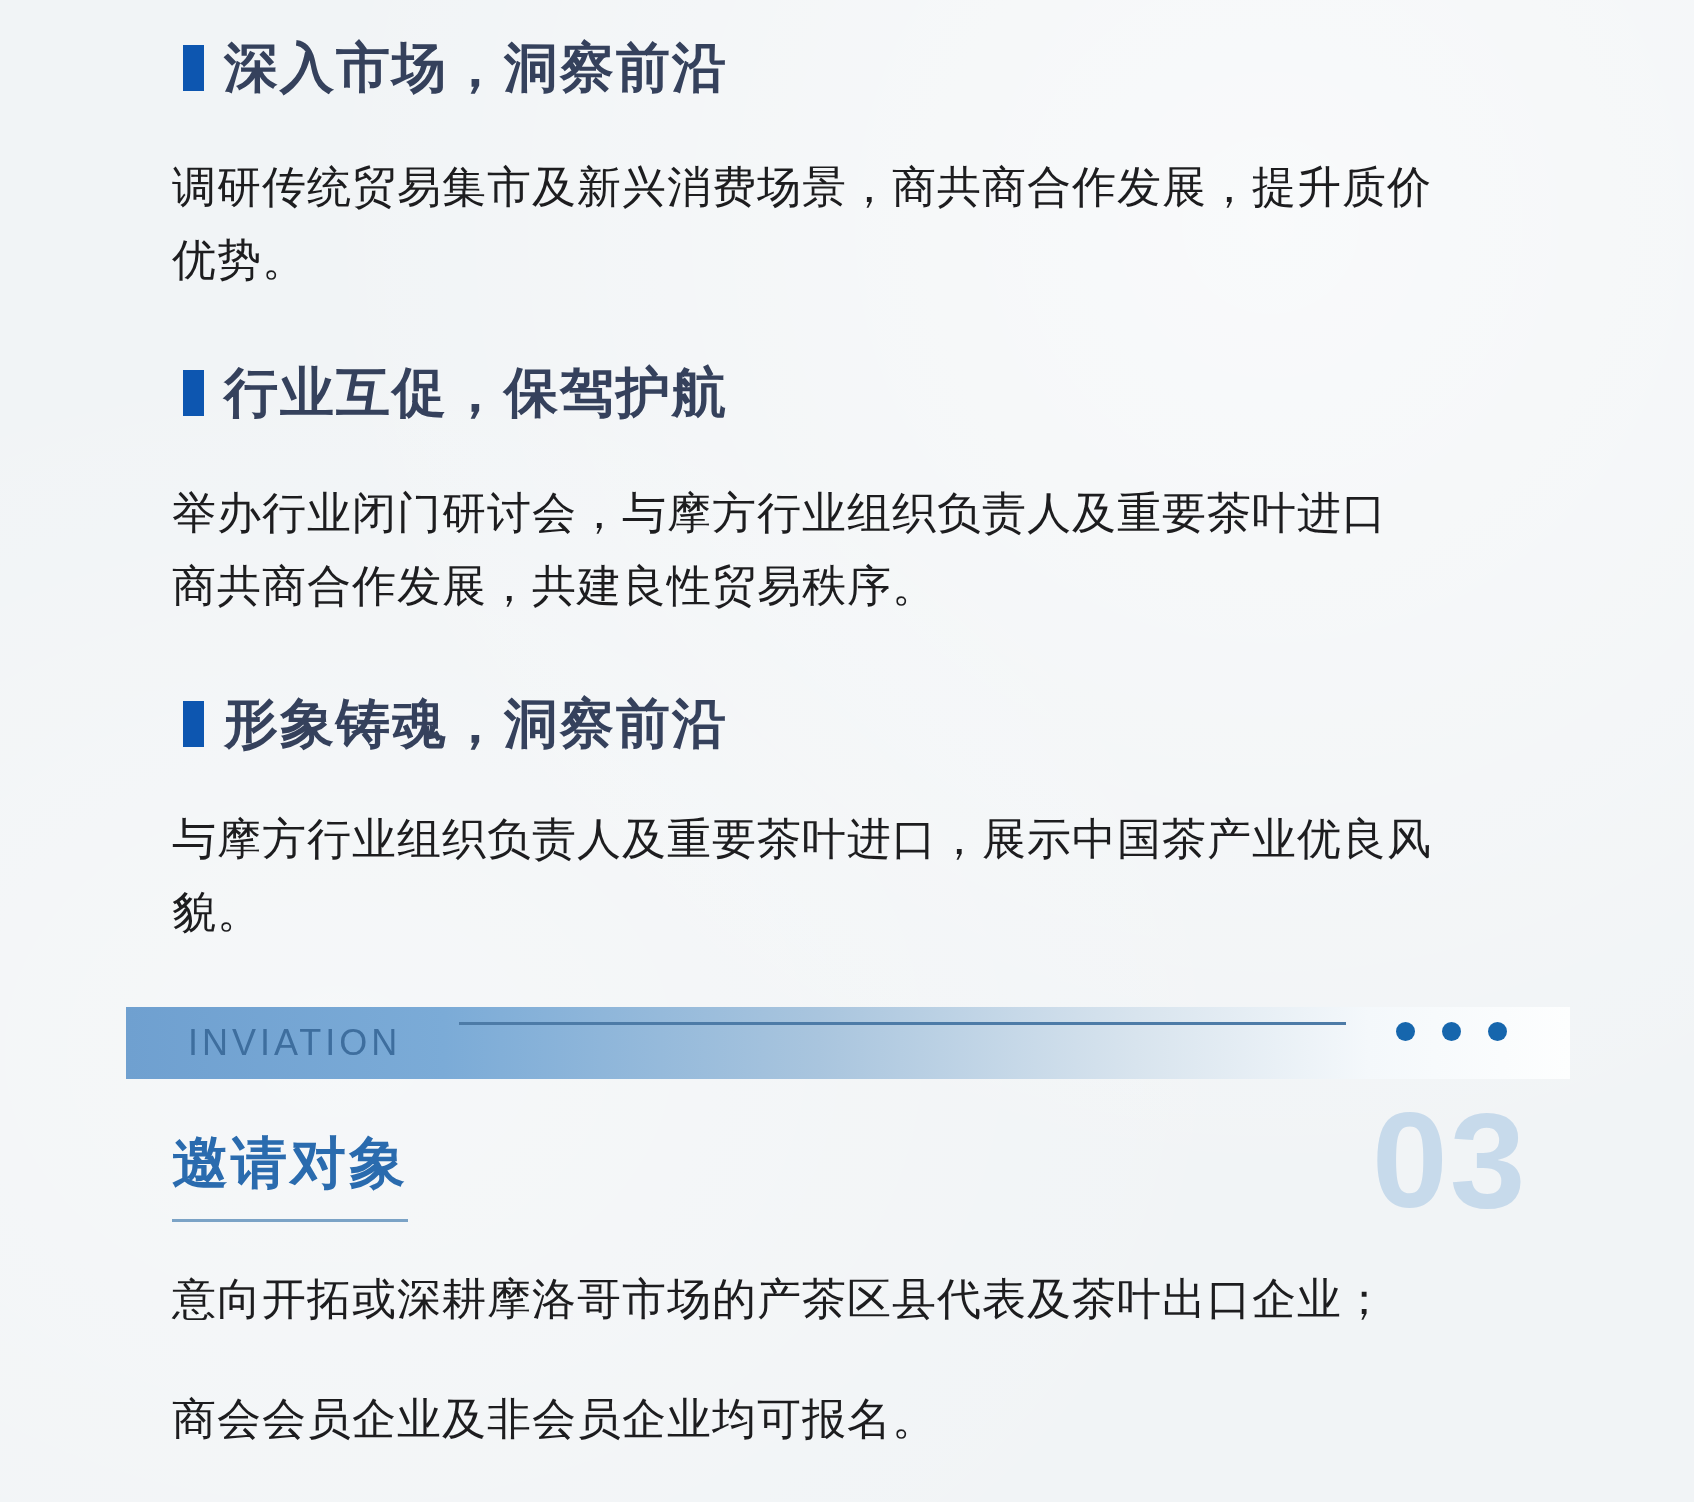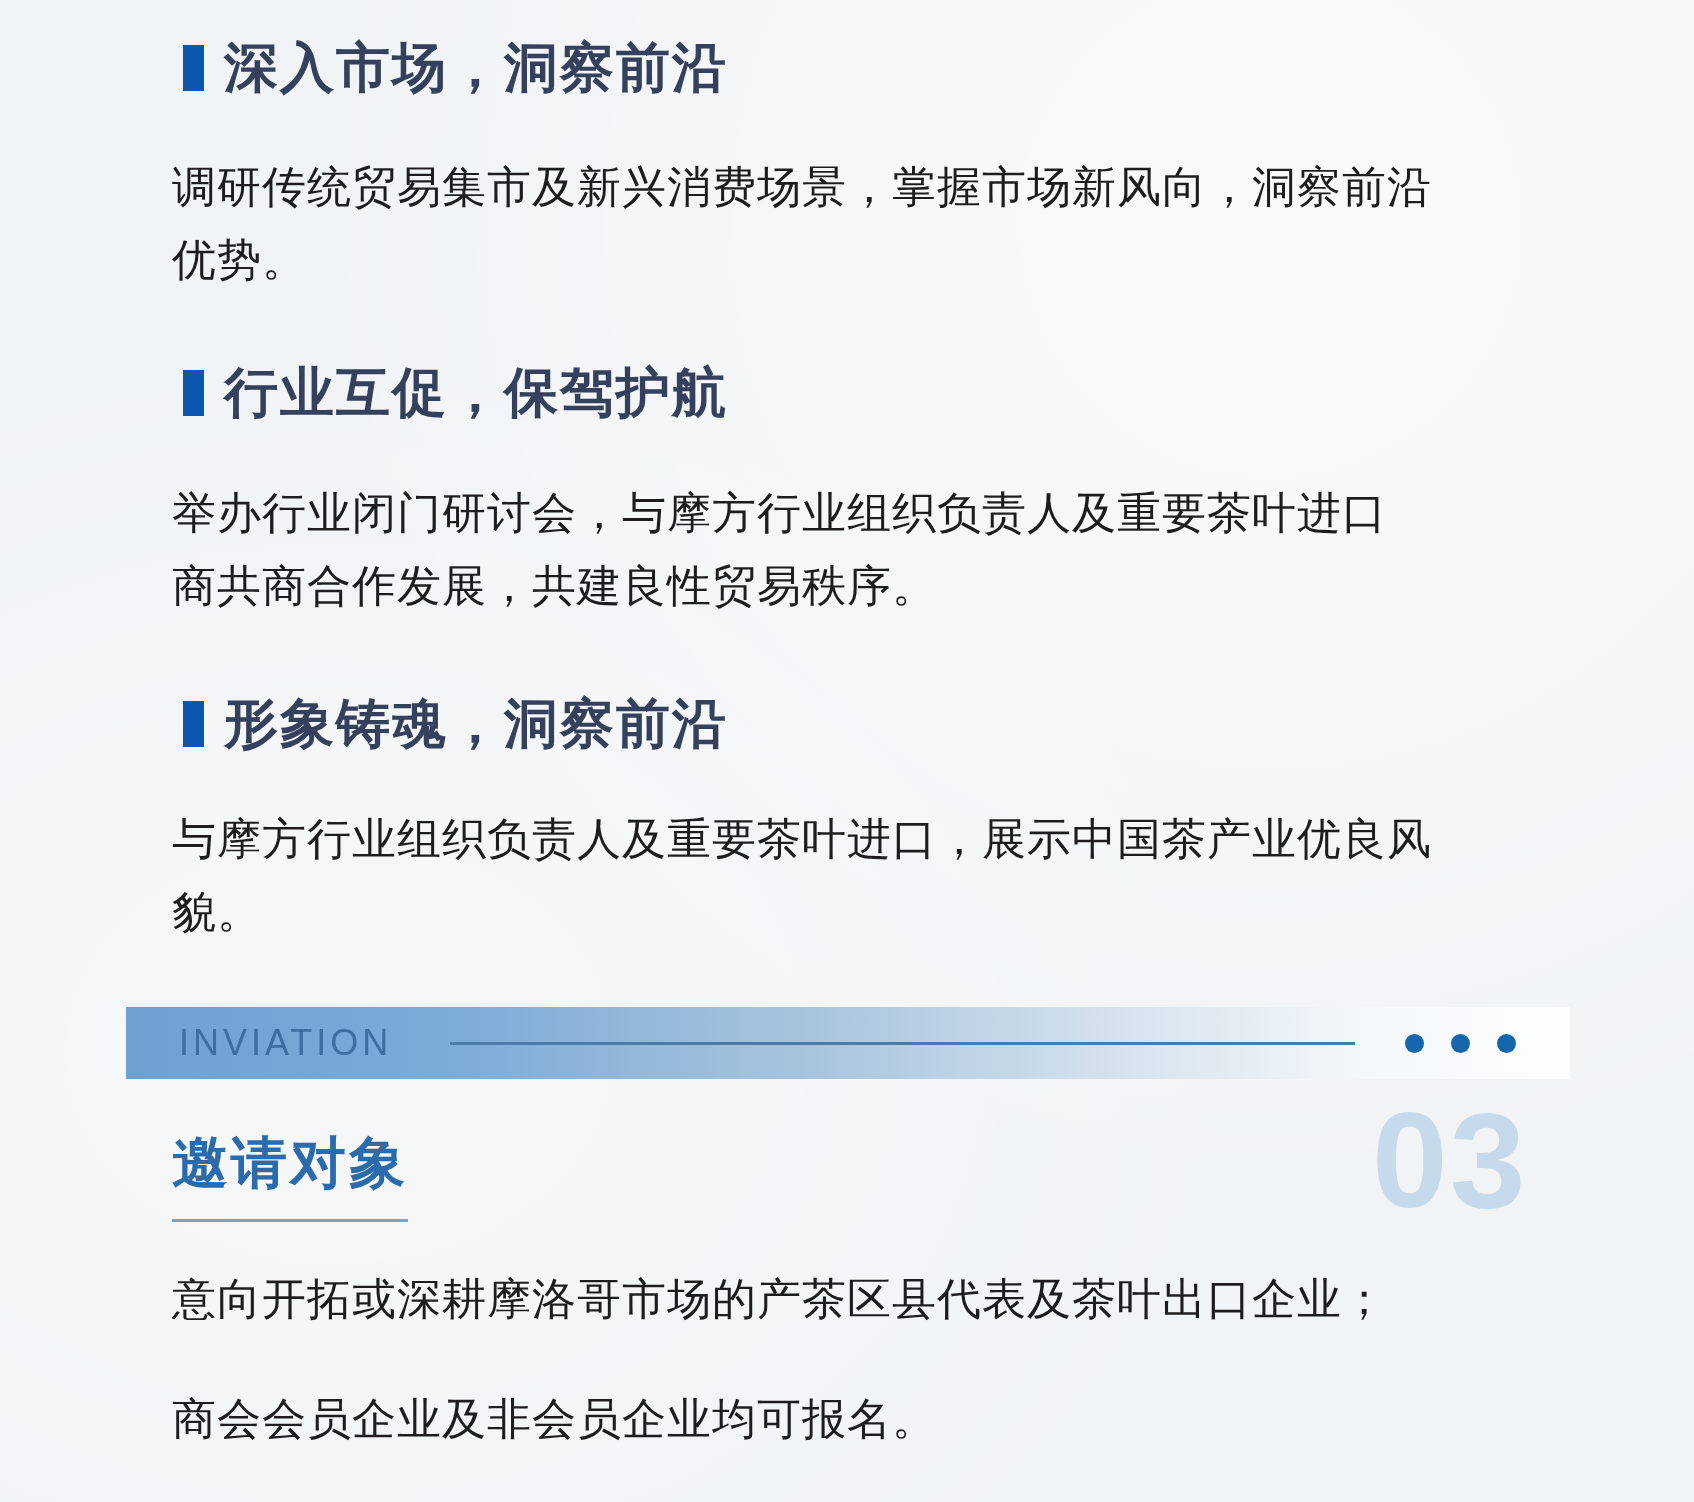--- a/index.html
+++ b/index.html
@@ -33,22 +33,22 @@
   .para{
     position:absolute;left:172px;width:1340px;
     font-size:44px;line-height:73px;color:#1d1d1f;
     white-space:pre-line;letter-spacing:1px;
   }
   
   .banner{
     position:absolute;left:126px;top:1007px;
     width:1444px;height:72px;
     background:linear-gradient(90deg,#6fa0d0 0%,#7babd7 22%,#a9c5de 48%,#d8e4ee 70%,#f4f8fb 86%,#fdfefe 100%);
-    display:flex;align-items:center;
-    padding:6px;box-sizing:border-box;
+    display:flex;align-items:flex-start;
+    padding:15px;box-sizing:border-box;
   }
   .banner-label{
     margin-left:47px;
     font-size:36px;color:#3e6e9e;
     letter-spacing:4px;white-space:nowrap;
   }
   .banner-line{
     flex:1 1 auto;height:3px;background:#4d7ba7;
     margin-left:58px;margin-right:50px;
   }
@@ -75,21 +75,21 @@
 </style>
 </head>
 <body>
 
 <div class="page">
 
   <div class="sec-heading" style="top:38px;">
     <span class="bullet"></span>
     <span class="h-text">深入市场，洞察前沿</span>
   </div>
-  <div class="para" style="top:150px;">调研传统贸易集市及新兴消费场景，掌握市场新风向，洞察前沿
+  <div class="para" style="top:150px;">调研传统贸易集市及新兴消费场景，商共商合作发展，提升质价
 优势。</div>
 
   <div class="sec-heading" style="top:363px;">
     <span class="bullet"></span>
     <span class="h-text">行业互促，保驾护航</span>
   </div>
   <div class="para" style="top:476px;">举办行业闭门研讨会，与摩方行业组织负责人及重要茶叶进口
 商共商合作发展，共建良性贸易秩序。</div>
 
   <div class="sec-heading" style="top:694px;">

